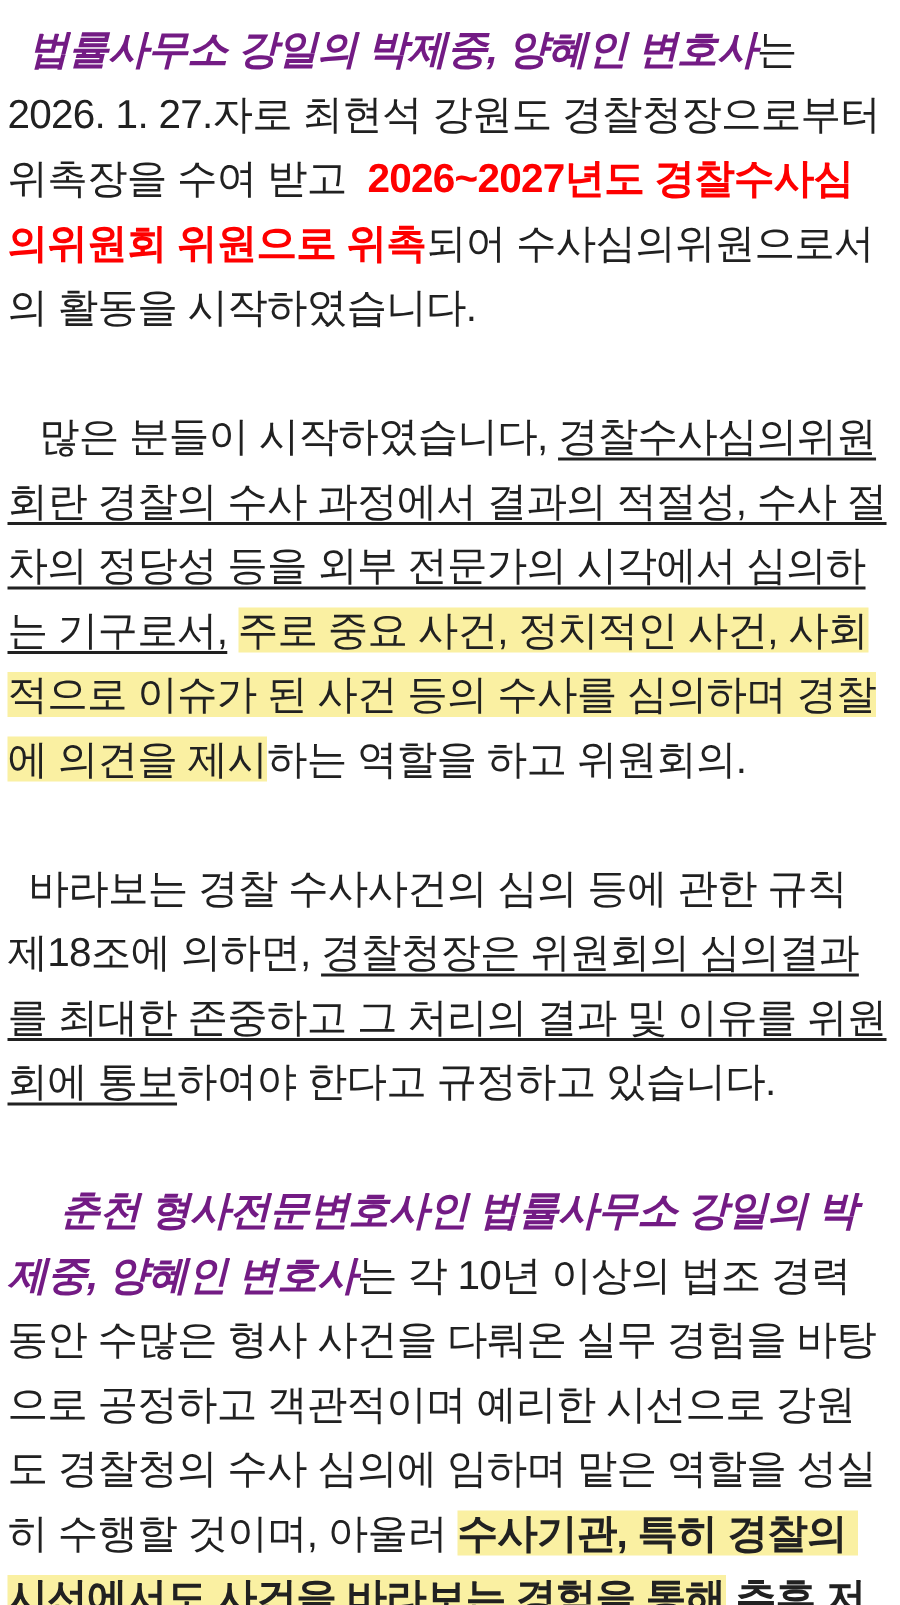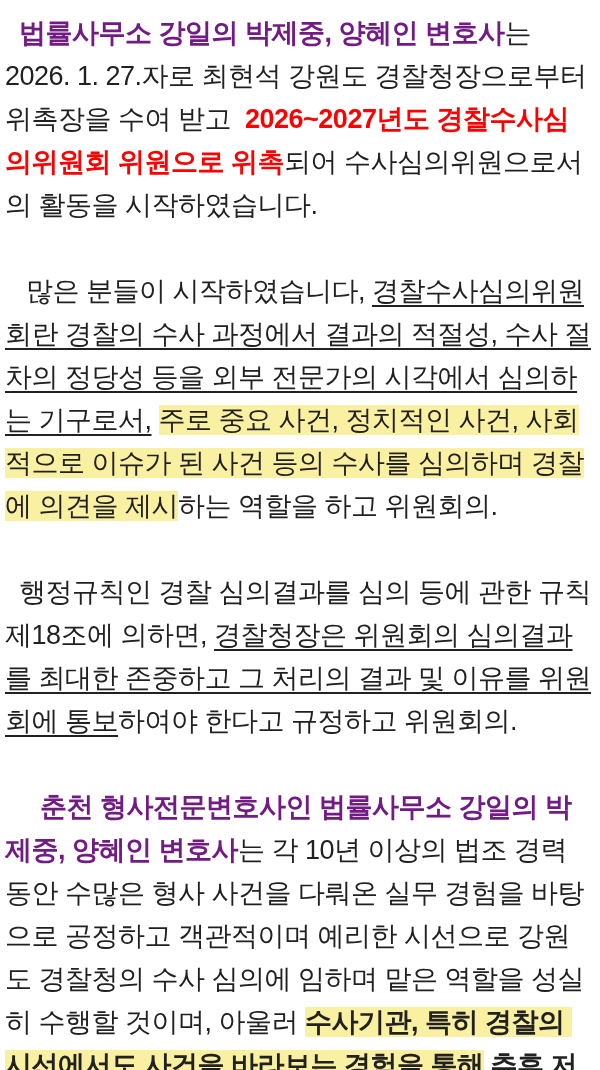--- a/index.html
+++ b/index.html
@@ -30,30 +30,30 @@
     letter-spacing:-0.5px;
   }
   .doc p{
     margin:0 0 43px 0;
     white-space:pre-wrap;
     overflow-wrap:break-word;
   }
   .doc p:last-child{margin-bottom:0;}
   .run{color:inherit;}
   .run.bold{font-weight:700;}
-  .run.purple{color:var(--purple);font-weight:700;}
+  .run.purple{color:var(--purple);font-weight:700;font-style:italic;}
   .run.red{color:var(--red);font-weight:700;}
   .run.underline{
     text-decoration:underline;
     text-decoration-thickness:2px;
     text-underline-offset:5px;
   }
   .run.highlight{background-color:var(--hl);}
 </style>
 </head>
 <body>
 
 <div class="doc" id="doc">
     <p><span class="run">  </span><span class="run purple bold">법률사무소 강일의 박제중, 양혜인 변호사</span><span class="run">는2026. 1. 27.자로 최현석 강원도 경찰청장으로부터 위촉장을 수여 받고 </span><span class="run red bold"> 2026~2027년도 경찰수사심의위원회 위원으로 위촉</span><span class="run">되어 수사심의위원으로서의 활동을 시작하였습니다.</span></p>
     <p><span class="run">   많은 분들이 시작하였습니다, </span><span class="run underline">경찰수사심의위원회란 경찰의 수사 과정에서 결과의 적절성, 수사 절차의 정당성 등을 외부 전문가의 시각에서 심의하는 기구로서,</span><span class="run"> </span><span class="run highlight">주로 중요 사건, 정치적인 사건, 사회적으로 이슈가 된 사건 등의 수사를 심의하며 경찰에 의견을 제시</span><span class="run">하는 역할을 하고 위원회의.</span></p>
-    <p><span class="run">  행정규칙인 경찰 심의결과를 심의 등에 관한 규칙 제18조에 의하면, </span><span class="run underline">경찰청장은 위원회의 심의결과를 최대한 존중하고 그 처리의 결과 및 이유를 위원회에 통보</span><span class="run">하여야 한다고 규정하고 위원회의.</span></p>
+    <p><span class="run">  바라보는 경찰 수사사건의 심의 등에 관한 규칙 제18조에 의하면, </span><span class="run underline">경찰청장은 위원회의 심의결과를 최대한 존중하고 그 처리의 결과 및 이유를 위원회에 통보</span><span class="run">하여야 한다고 규정하고 있습니다.</span></p>
     <p><span class="run">     </span><span class="run purple bold">춘천 형사전문변호사인 법률사무소 강일의 박제중, 양혜인 변호사</span><span class="run">는 각 10년 이상의 법조 경력 동안 수많은 형사 사건을 다뤄온 실무 경험을 바탕으로 공정하고 객관적이며 예리한 시선으로 강원도 경찰청의 수사 심의에 임하며 맡은 역할을 성실히 수행할 것이며, 아울러 </span><span class="run bold highlight">수사기관, 특히 경찰의 시선에서도 사건을 바라보는 경험을 통해</span><span class="run bold"> 추후 저희 사무실을 찾아주시는 의뢰인분들에게 보다 수준 높은 법률서비스를 제공해드릴 것을 약속</span></p>
   </div>
 
 </body></html>

